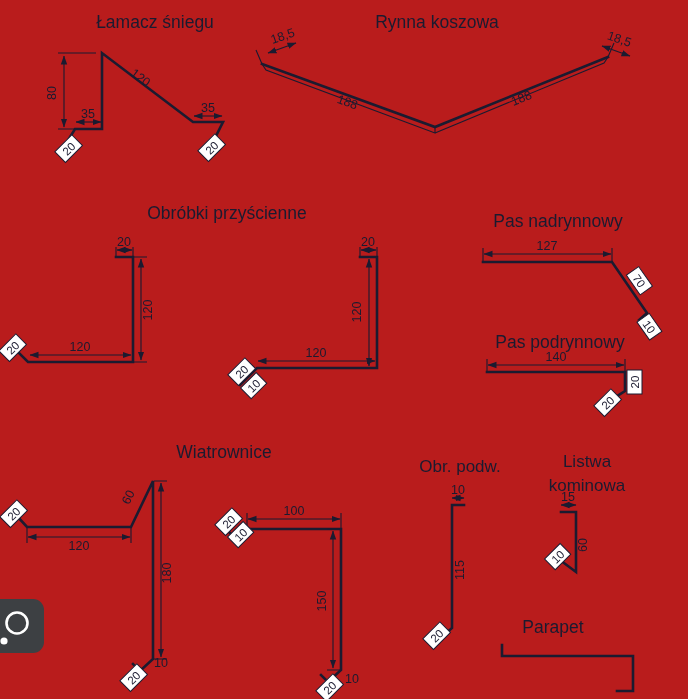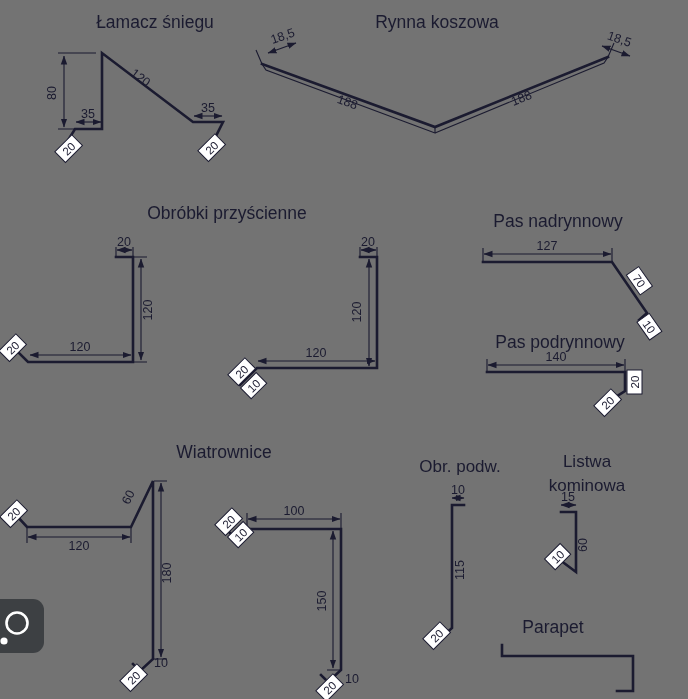--- a/index.html
+++ b/index.html
@@ -1,16 +1,16 @@
 <!DOCTYPE html>
 <html><head>
 <meta charset="utf-8">
 <style>
   html,body{margin:0;padding:0;background:#ffffff;}
-  .stage{position:relative;width:688px;height:699px;background:#737373;overflow:hidden;
+  .stage{position:relative;width:688px;height:699px;background:#b91c1c;overflow:hidden;
          font-family:"Liberation Sans",sans-serif;}
   svg{display:block;}
   svg text{fill:#1b1b30;}
   .title{font-size:17.5px;}
   .title-small{font-size:17px;}
   .dim{font-size:12.5px;}
   .boxdim{font-size:11.5px;}
   .profile{fill:none;stroke:#1b1b30;stroke-width:2.6;stroke-linecap:square;stroke-linejoin:miter;}
   .thin{fill:none;stroke:#1b1b30;stroke-width:1.1;}
   .dimline{fill:none;stroke:#1b1b30;stroke-width:1.1;}

